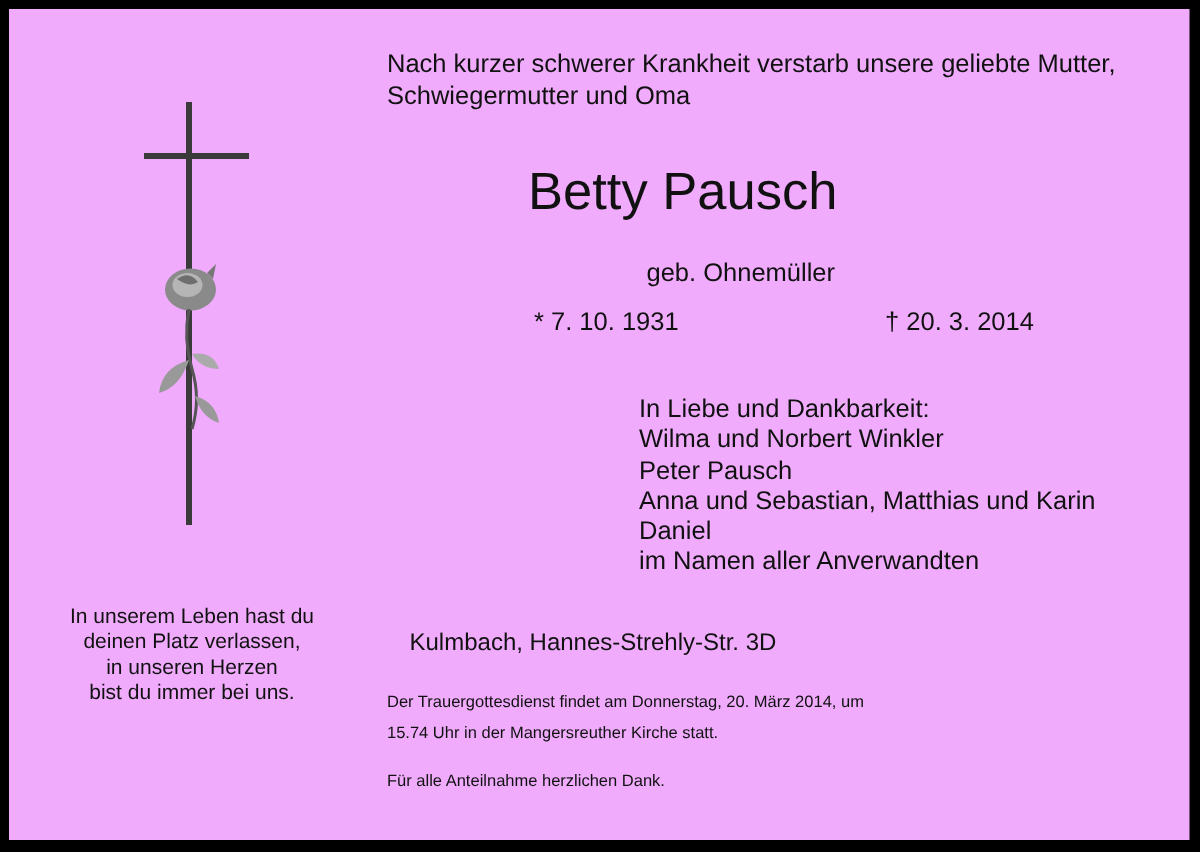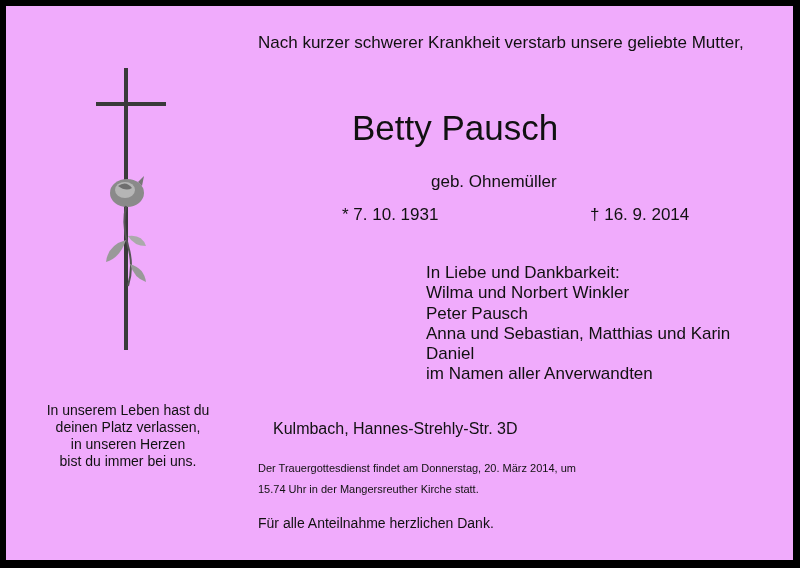--- a/index.html
+++ b/index.html
@@ -3,27 +3,27 @@
   <meta charset="utf-8">
   <style>
     html, body { margin: 0; padding: 0; }
     body { width: 800px; height: 568px; background: #000; position: relative; overflow: hidden; }
     .card { position: absolute; left: 6px; top: 6px; width: 787px; height: 554px; background: #f0abfc;
             font-family: Liberation Sans, sans-serif; color: #111; }
     .abs { position: absolute; white-space: nowrap; }
     .intro { left: 252px; top: 26px; font-size: 17px; line-height: 21px; }
     .name { left: 346px; top: 92px; font-size: 35px; line-height: 60px; }
     .maiden { left: 425px; top: 166px; font-size: 17px; }
-    .born { left: 336px; top: 199px; font-size: 17px; }
+    .born { left: 350px; top: 199px; font-size: 17px; }
     .died { left: 584px; top: 199px; font-size: 17px; }
     .mourners { left: 420px; top: 257px; font-size: 17px; line-height: 20.3px; }
     .verse { left: 22px; top: 396px; width: 200px; text-align: center; font-size: 14px; line-height: 17px; white-space: normal; }
     .address { left: 267px; top: 414px; font-size: 16px; }
     .service { left: 252px; top: 452px; font-size: 11px; line-height: 21px; }
-    .thanks { left: 252px; top: 509px; font-size: 14px; }
+    .thanks { left: 252px; top: 509px; font-size: 11px; }
     .cross { left: 80px; top: 54px; width: 80px; height: 290px; }
   </style>
 </head>
 <body>
 
 <div class="card">
 
   <div class="abs cross">
     <svg width="80" height="290" viewBox="0 0 80 290">
       <rect x="38" y="8" width="4" height="282" fill="#3a3a3a"></rect>
@@ -35,26 +35,27 @@
       <path d="M52 122 l6 -6 l-2 10z" fill="#777"></path>
       <path d="M40 146 q-4 20 2 40 q6 20 0 40" stroke="#555" stroke-width="2" fill="none"></path>
       <path d="M40 180 q-18 5 -20 22 q14 -4 20 -22z" fill="#999"></path>
       <path d="M42 176 q14 -2 18 10 q-12 0 -18 -10z" fill="#aaa"></path>
       <path d="M44 204 q14 4 16 18 q-12 -4 -16 -18z" fill="#999"></path>
     </svg>
   </div>
 
   <div class="abs intro">
     <div>Nach kurzer schwerer Krankheit verstarb unsere geliebte Mutter,</div>
+    <div>Schwiegermutter und Oma</div>
   </div>
 
   <div class="abs name">Betty Pausch</div>
   <div class="abs maiden">geb. Ohnemüller</div>
   <div class="abs born">* 7. 10. 1931</div>
-  <div class="abs died">† 16. 9. 2014</div>
+  <div class="abs died">† 20. 3. 2014</div>
 
   <div class="abs verse">
     <div>In unserem Leben hast du</div>
     <div>deinen Platz verlassen,</div>
     <div>in unseren Herzen</div>
     <div>bist du immer bei uns.</div>
   </div>
 
   <div class="abs mourners">
     <div>In Liebe und Dankbarkeit:</div>

